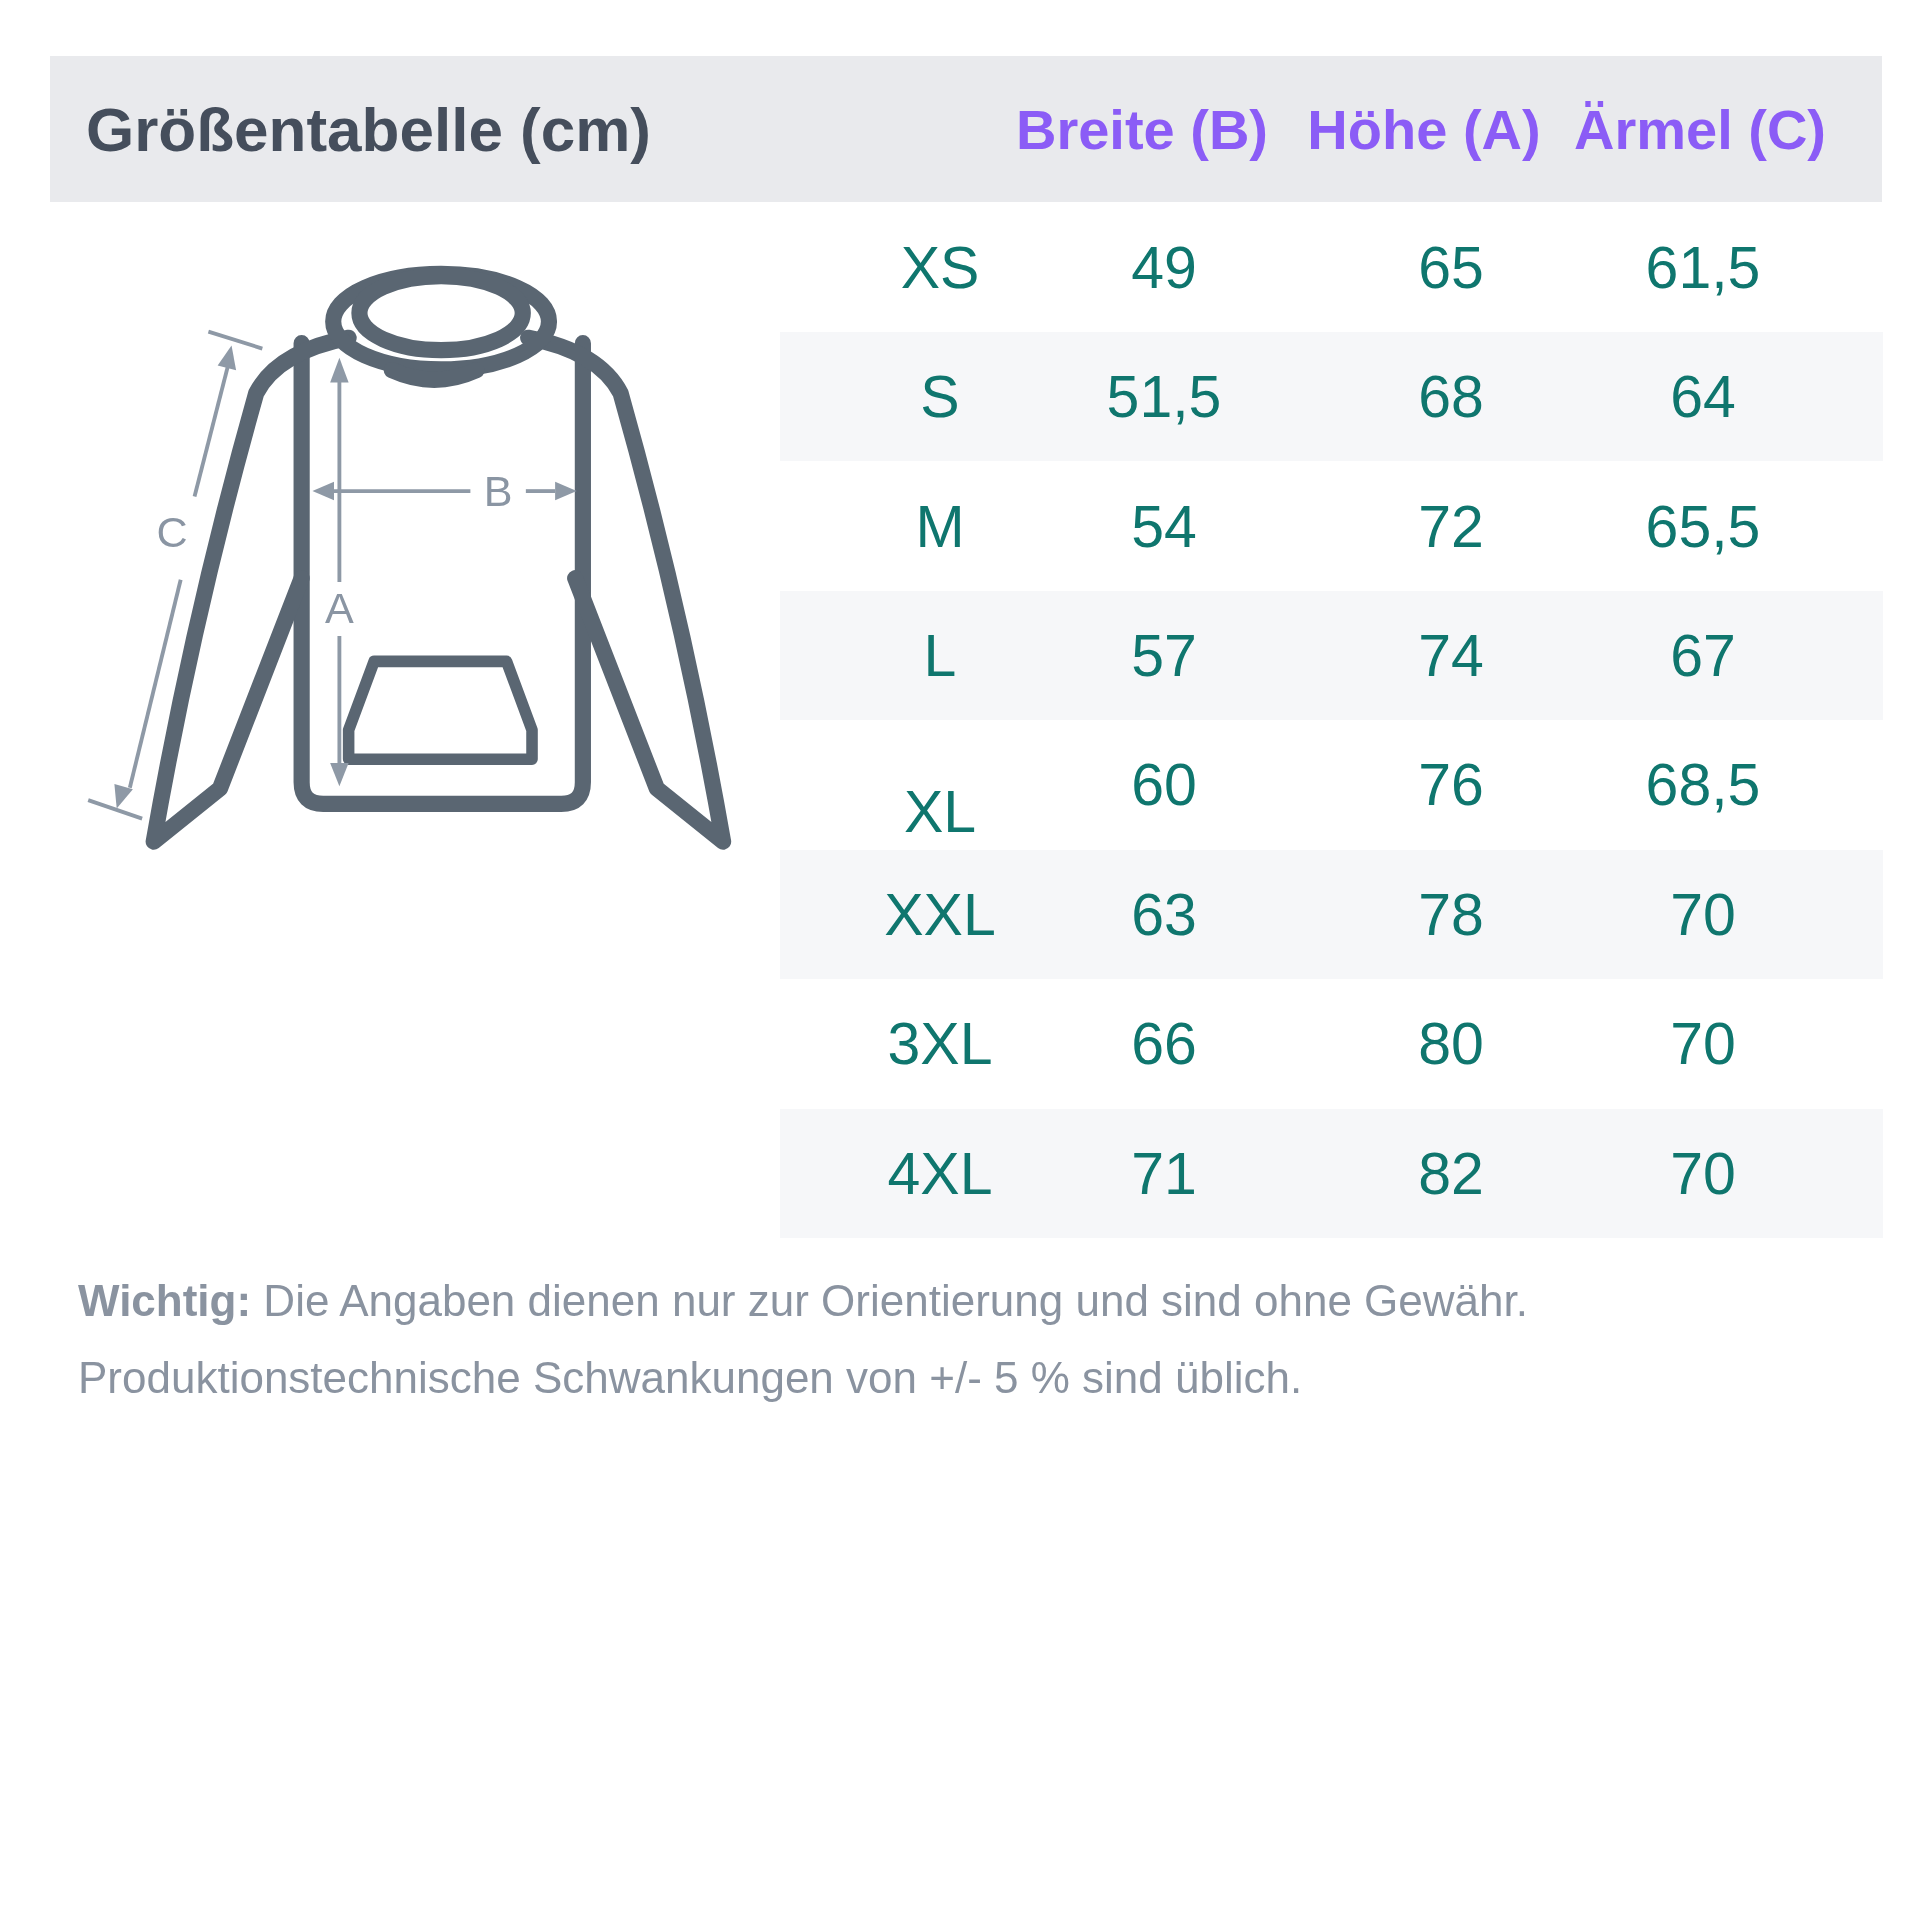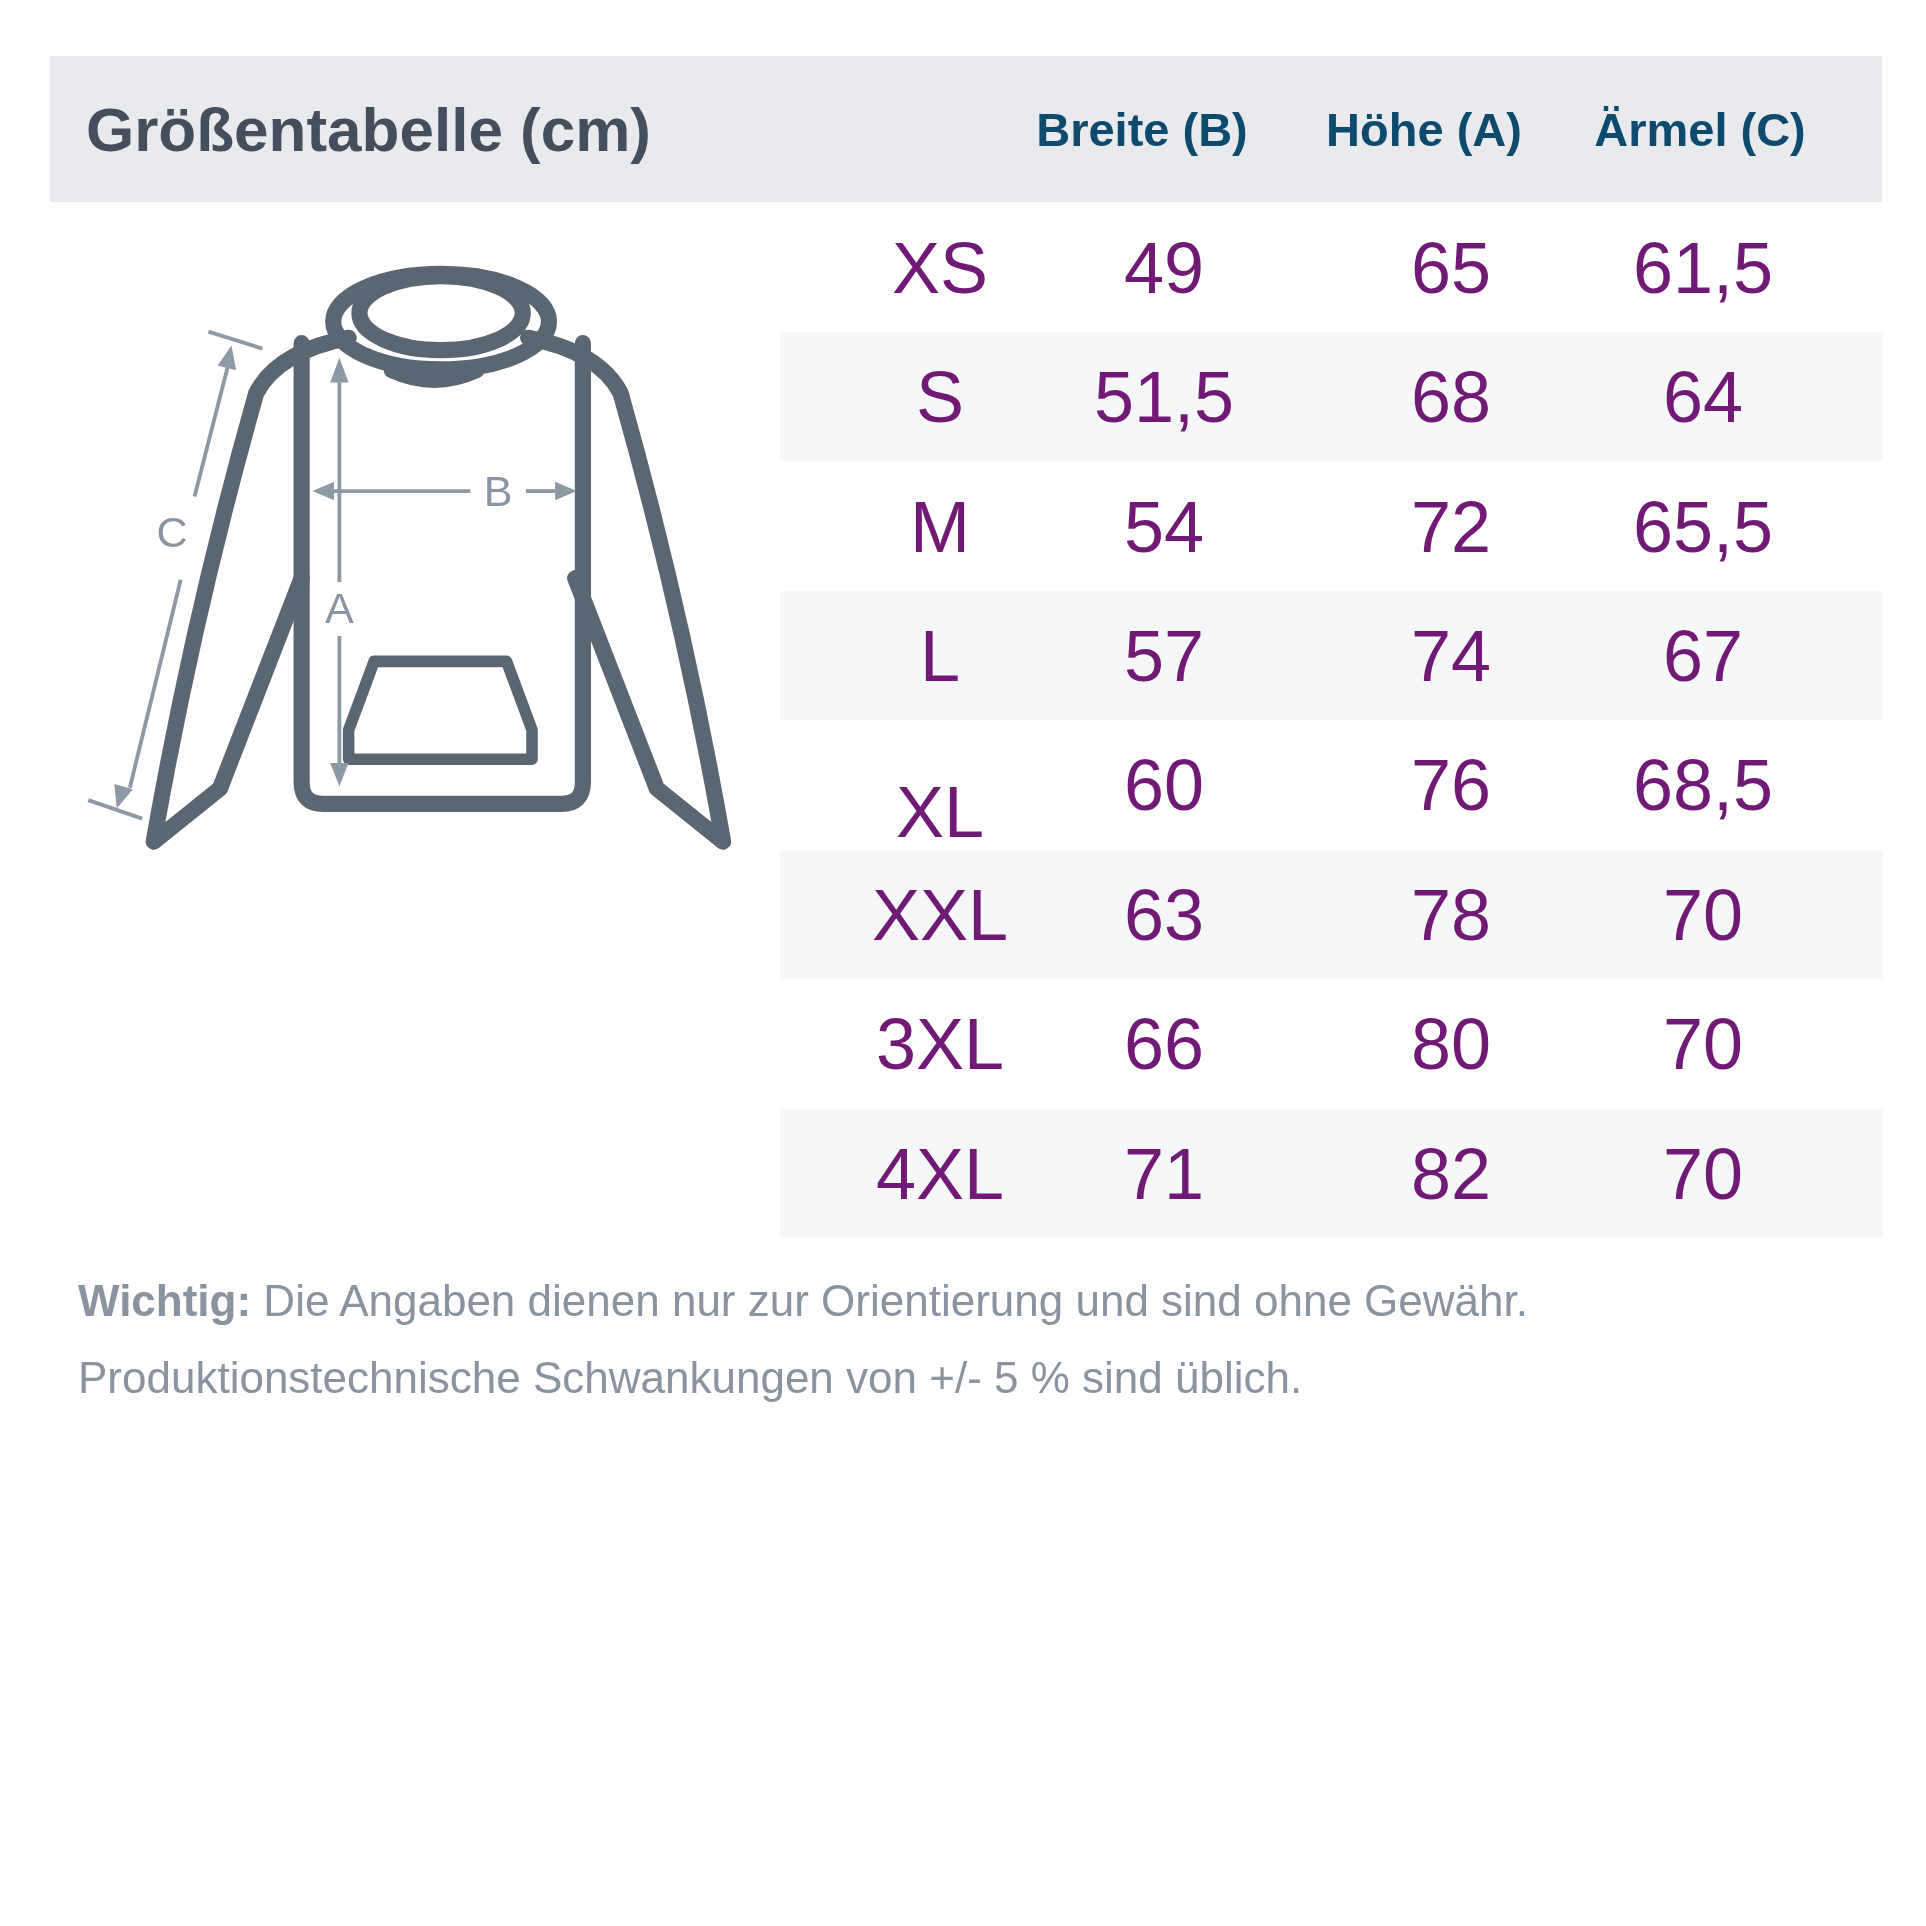--- a/index.html
+++ b/index.html
@@ -11,33 +11,33 @@
   .header{
     position:absolute;left:50px;top:56px;width:1832px;height:146px;
     background:#e9eaed;
   }
   .title{
     position:absolute;left:36px;top:50%;transform:translateY(-50%);
     font-size:62px;font-weight:bold;color:#454e5c;white-space:nowrap;
   }
   .col-header{
     position:absolute;top:50%;transform:translate(-50%,-50%);
-    font-size:47px;font-weight:bold;color:#0c4a6e;white-space:nowrap;
+    font-size:56px;font-weight:bold;color:#8b5cf6;white-space:nowrap;
   }
   .col-header.c1{left:1092px;}
   .col-header.c2{left:1374px;}
   .col-header.c3{left:1650px;}
   
   .row{
     position:absolute;left:780px;width:1103px;height:129px;background:transparent;
   }
   .row.shaded{background:#f6f7f9;}
   .cell{
     position:absolute;top:50%;transform:translate(-50%,-50%);
-    font-size:72px;color:#701a75;white-space:nowrap;
+    font-size:59px;color:#0f766e;white-space:nowrap;
   }
   .cell.size{left:160px;}
   .cell.b{left:384px;}
   .cell.h{left:671px;}
   .cell.a{left:923px;text-align:center;}
   .row.xl-offset .cell.size{top:44%;margin-top:35px;}
   
   .diagram{position:absolute;left:62px;top:216px;width:732px;height:655px;}
   .outline{fill:none;stroke:#5a6672;stroke-width:21;stroke-linecap:round;stroke-linejoin:round;}
   .pocket{fill:none;stroke:#5a6672;stroke-width:15;stroke-linejoin:round;}

